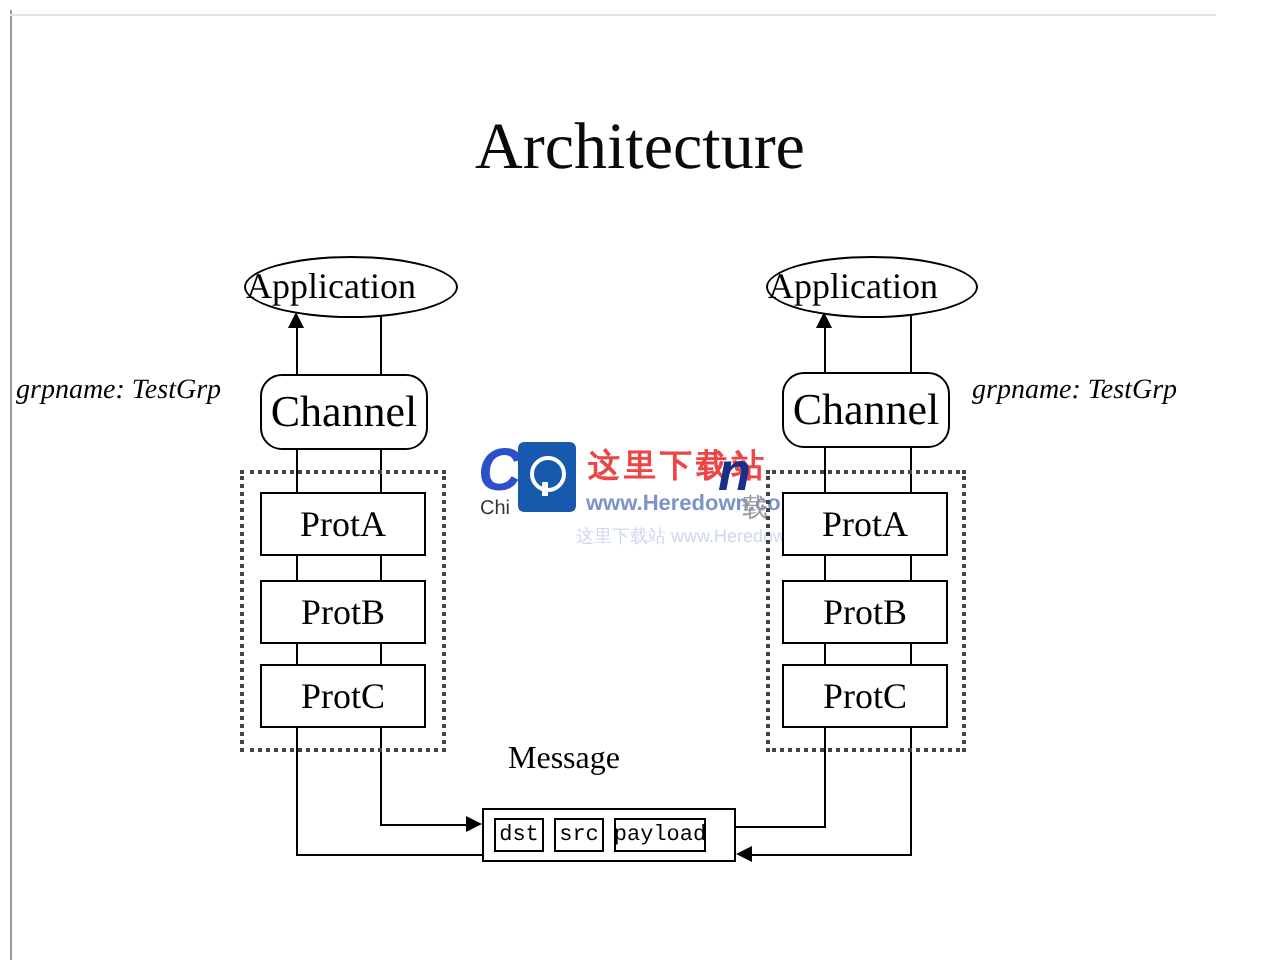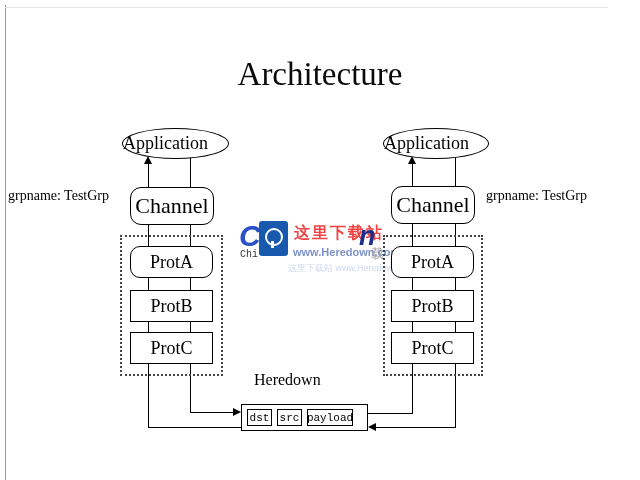--- a/index.html
+++ b/index.html
@@ -24,23 +24,23 @@
   #channel-r{left:391px;top:186px;width:84px;height:38px;}
   
   .stackbox{border:2px dotted #444;background:transparent;z-index:2;}
   #stack-l{left:120px;top:235px;width:103px;height:141px;}
   #stack-r{left:383px;top:235px;width:100px;height:141px;}
   
   .prot{border:1px solid #000;background:#fff;display:flex;align-items:center;
         justify-content:center;font-size:18px;z-index:3;}
   .prot-l{left:130px;width:83px;height:32px;}
   .prot-r{left:391px;width:83px;height:32px;}
-  .rowA{top:246px;border-radius:10px;} .rowB{top:290px;} .rowC{top:332px;}
+  .rowA{top:246px;} .rowB{top:290px;} .rowC{top:332px;}
   
-  .annot{font-size:14px;line-height:16px;white-space:nowrap;z-index:3;}
+  .annot{font-style:italic;font-size:14px;line-height:16px;white-space:nowrap;z-index:3;}
   #annot-l{left:8px;top:188px;}
   #annot-r{left:486px;top:188px;}
   
   .ln{z-index:1;}
   #lA-v{left:148px;top:162px;width:1px;height:266px;}
   #lA-h{left:148px;top:427px;width:94px;height:1px;}
   #lB-v{left:190px;top:157px;width:1px;height:256px;}
   #lB-h{left:190px;top:412px;width:43px;height:1px;}
   #lC-v{left:412px;top:162px;width:1px;height:252px;}
   #lC-h{left:368px;top:413px;width:45px;height:1px;}
@@ -58,21 +58,21 @@
   .field{position:absolute;top:409px;height:17px;border:1px solid #000;background:#fff;
          display:flex;align-items:center;justify-content:center;
          font-family:"Liberation Mono", monospace;font-size:11px;z-index:4;box-sizing:border-box;}
   #f-dst{left:247px;width:25px;}
   #f-src{left:277px;width:25px;}
   #f-payload{left:307px;width:46px;}
   
   .wm{z-index:1;}
   #wm-letter{left:239px;top:219px;font-family:"Liberation Sans", sans-serif;
              font-weight:bold;font-style:italic;font-size:30px;color:#2b50c8;}
-  #wm-chi{left:240px;top:249px;font-family:Liberation Mono, monospace;font-size:10px;color:#333;}
+  #wm-chi{left:240px;top:249px;font-family:Liberation Sans, sans-serif;font-size:10px;color:#333;}
   #wm-square{left:259px;top:221px;width:29px;height:35px;background:#1759ad;border-radius:3px;}
   #wm-ring{position:absolute;left:6px;top:7px;width:14px;height:14px;border:2px solid #fff;border-radius:50%;}
   #wm-stub{position:absolute;left:12px;top:20px;width:3px;height:7px;background:#fff;}
   #wm-name{left:294px;top:223px;font-family:"Liberation Sans", sans-serif;font-weight:bold;
            font-size:16px;letter-spacing:2px;color:#ef4444;white-space:nowrap;}
   #wm-n{left:359px;top:221px;font-family:"Liberation Sans", sans-serif;font-weight:bold;
         font-style:italic;font-size:27px;color:#1b2f8a;}
   #wm-url{left:293px;top:246px;font-family:"Liberation Sans", sans-serif;font-weight:bold;
           font-size:11px;color:#7d92c8;white-space:nowrap;}
   #wm-zai{left:371px;top:245px;font-size:13px;color:#9a9a9a;}
@@ -148,19 +148,19 @@
   <div class="abs prot prot-r rowB">
     <span>ProtB</span>
   </div>
   <div class="abs prot prot-r rowC">
     <span>ProtC</span>
   </div>
   <div id="annot-r" class="abs annot">
     <div>grpname: TestGrp</div>
   </div>
 
-  <div id="msg-label" class="abs">Heredown</div>
+  <div id="msg-label" class="abs">Message</div>
   <div id="msg-box" class="abs"></div>
   <div id="f-dst" class="field">dst</div>
   <div id="f-src" class="field">src</div>
   <div id="f-payload" class="field">payload</div>
 
 </div>
 
 </body></html>

